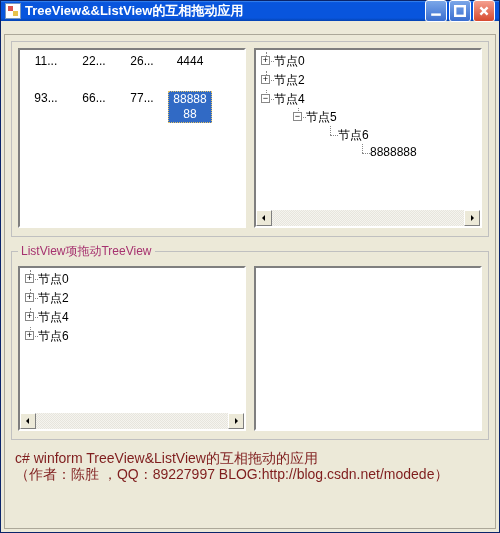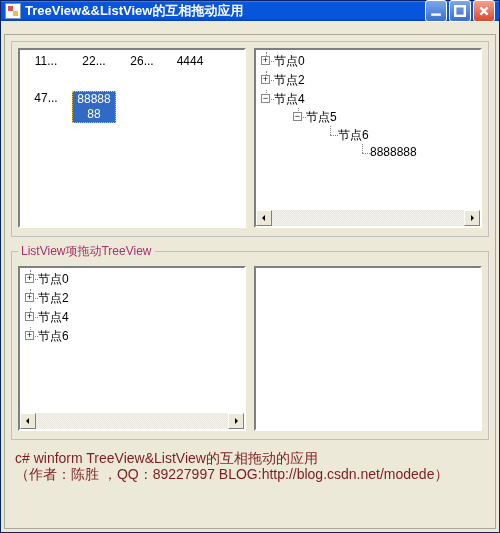--- a/index.html
+++ b/index.html
@@ -205,21 +205,23 @@
   <div class="client">
 
     <fieldset class="group">
       <div class="row">
         <div class="sunken listview">
           <div class="lv-items" id="lv1">
               <div class="lv-item"><span class="txt">11...</span></div>
               <div class="lv-item"><span class="txt">22...</span></div>
               <div class="lv-item"><span class="txt">26...</span></div>
               <div class="lv-item"><span class="txt">4444</span></div>
-              <div class="lv-item"><span class="txt">47...</span></div>
+              <div class="lv-item"><span class="txt">93...</span></div>
+              <div class="lv-item"><span class="txt">66...</span></div>
+              <div class="lv-item"><span class="txt">77...</span></div>
               <div class="lv-item sel"><span class="txt">8888888</span></div>
             </div>
         </div>
         <div class="sunken treeview">
           <div class="tree" id="tree1">
               <ul>
                 <li><span class="expander">+</span><span class="label">节点0</span></li>
                 <li><span class="expander">+</span><span class="label">节点2</span></li>
                 <li><span class="expander">−</span><span class="label">节点4</span><ul>
                     <li><span class="expander">−</span><span class="label">节点5</span><ul>

